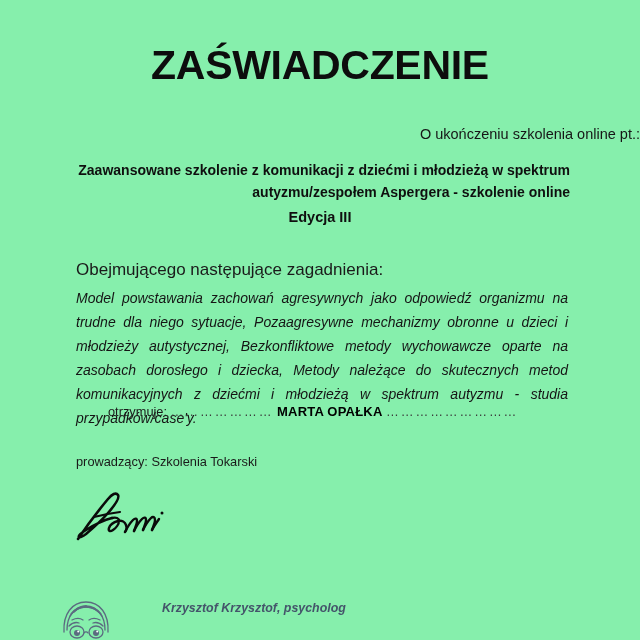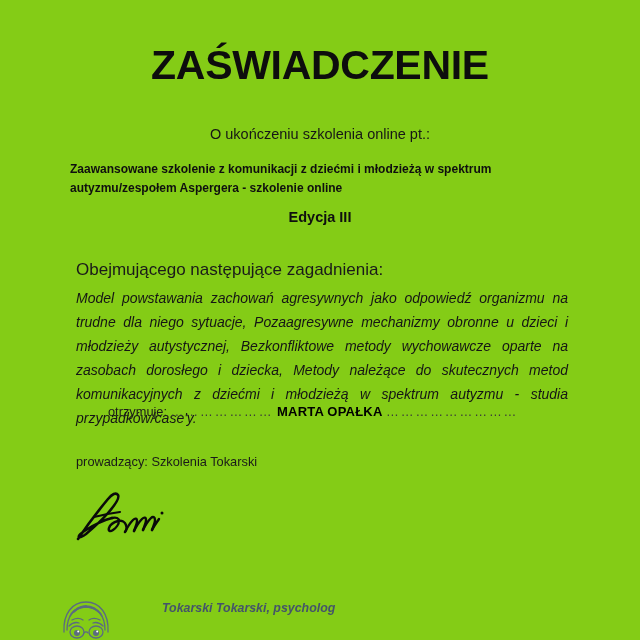--- a/index.html
+++ b/index.html
@@ -14,21 +14,21 @@
     position: relative;
     overflow: hidden;
     font-family: "Liberation Sans", sans-serif;
     color: #111111;
     -webkit-font-smoothing: antialiased;
   }
 
   .page {
     position: absolute;
     inset: 0;
-    background: #84cc16;
+    background: #86efac;
   }
 
   
   .doc-title {
     position: absolute;
     top: 44px;
     left: 0;
     right: 0;
     text-align: center;
     font-size: 41px;
@@ -37,33 +37,33 @@
     line-height: 1.05;
     color: #0d0d0d;
   }
 
   
   .subtitle-lead {
     position: absolute;
     top: 126px;
     left: 0;
     right: 0;
-    text-align: center;
+    text-align: right;
     font-size: 14.5px;
     font-weight: normal;
     color: #161616;
   }
 
   .course-title {
     position: absolute;
     top: 160px;
     left: 70px;
     right: 70px;
-    text-align: left;
-    font-size: 12px;
+    text-align: right;
+    font-size: 14px;
     font-weight: bold;
     line-height: 1.55;
     color: #0f0f0f;
   }
 
   .edition {
     position: absolute;
     top: 209px;
     left: 0;
     right: 0;
@@ -227,17 +227,17 @@
           <circle cx="38" cy="41" r="3" fill="#5b6b80" stroke="none"></circle>
           <circle cx="20.2" cy="39.6" r="1" fill="#ffffff" stroke="none"></circle>
           <circle cx="39.2" cy="39.6" r="1" fill="#ffffff" stroke="none"></circle>
           <path d="M26 41 C27 39.5 29 39.5 30 41"></path>
           <path d="M14 28 C18 26 22 26 25 28"></path>
           <path d="M31 28 C34 26 38 26 42 28"></path>
         </g>
       </svg>
     </div>
     <div class="footer-text">
-      <div>Tokarski Tokarski, psycholog</div>
+      <div>Krzysztof Krzysztof, psycholog</div>
     </div>
   </div>
 
 </div>
 
 </body></html>

